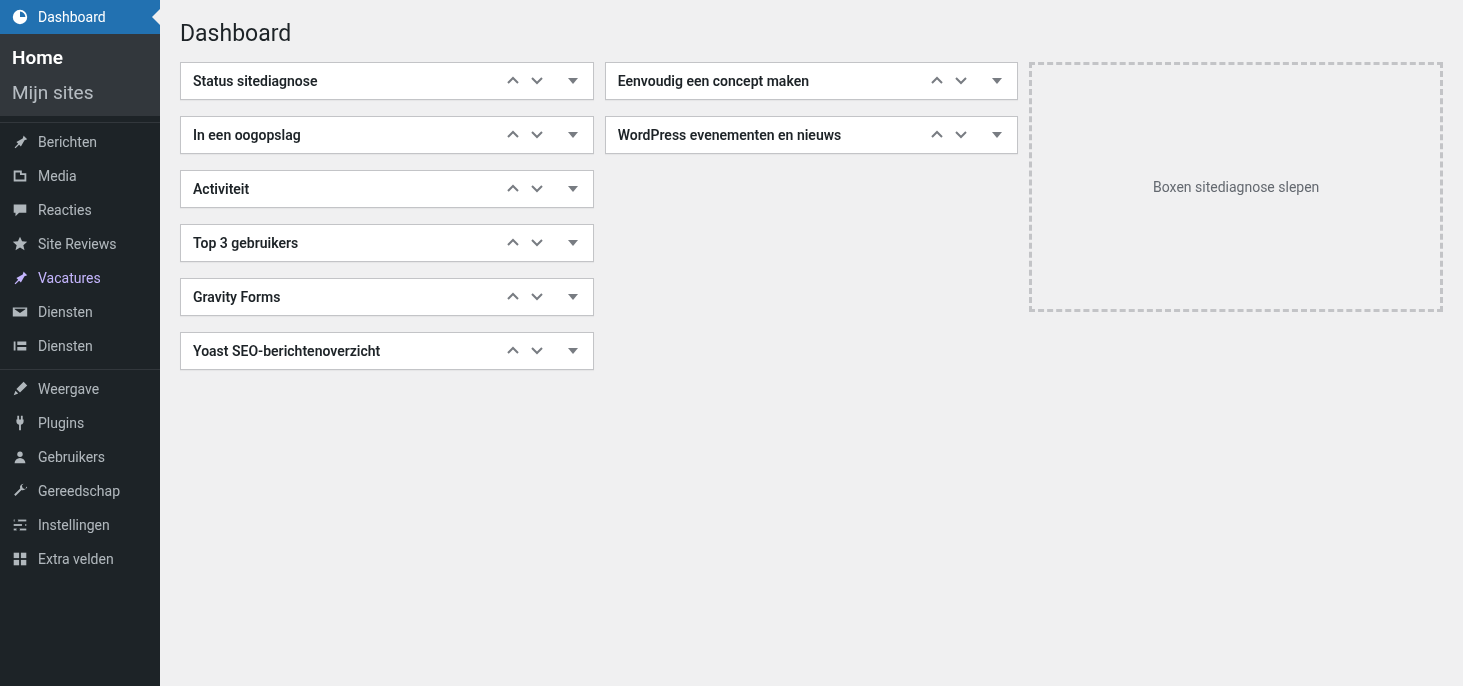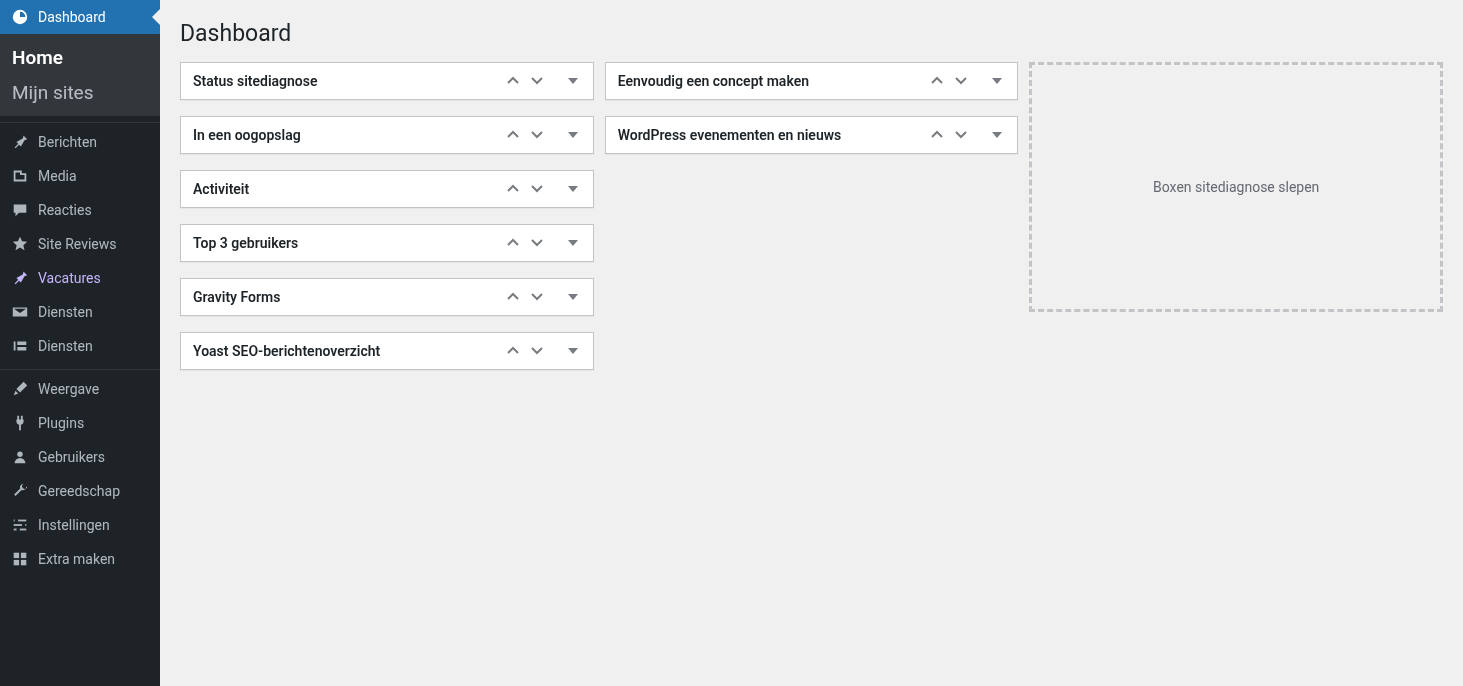--- a/index.html
+++ b/index.html
@@ -333,21 +333,21 @@
           </svg>
         </span>
       <span>Instellingen</span>
     </div>
     <div class="menu-item">
       <span class="icon">
           <svg viewBox="0 0 20 20">
             <use href="#i-extra"></use>
           </svg>
         </span>
-      <span>Extra maken</span>
+      <span>Extra velden</span>
     </div>
   </nav>
 
   <main class="main">
     <h1 class="page-title">Dashboard</h1>
 
     <div class="columns">
       <div class="col" id="col1">
           <div class="postbox">
             <div class="postbox-header">

